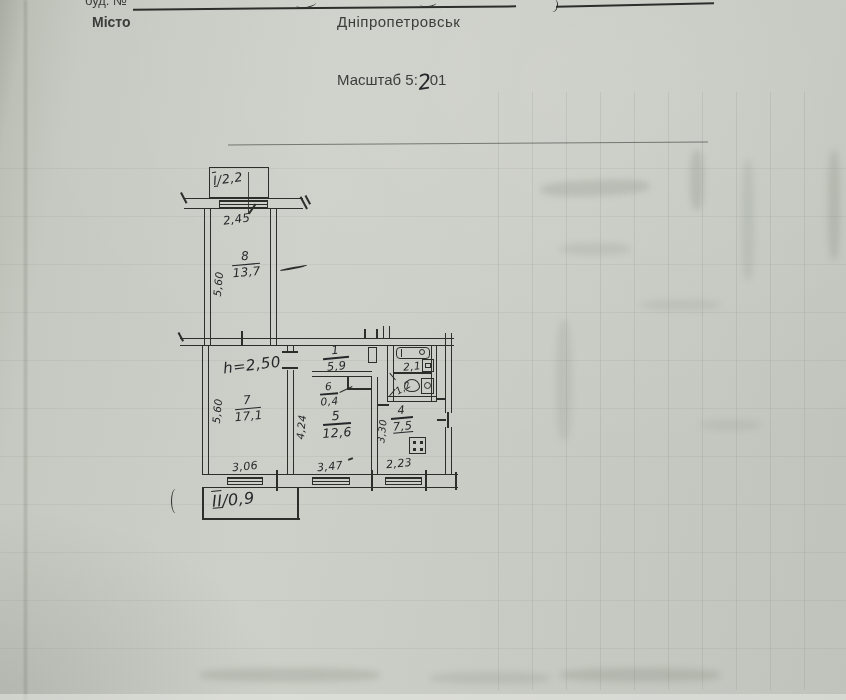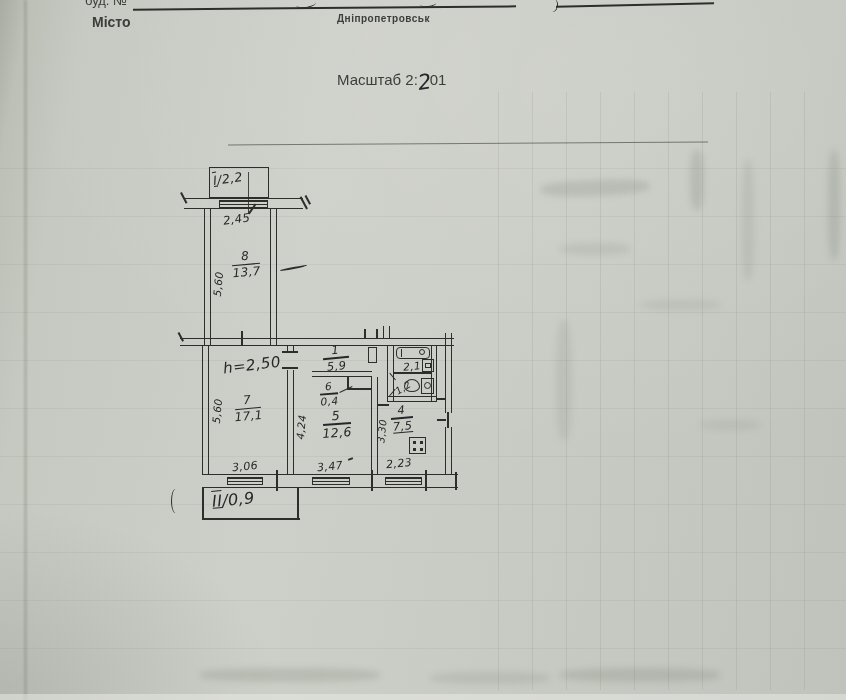--- a/index.html
+++ b/index.html
@@ -59,24 +59,24 @@
   <div class="smudge" style="left:556px;top:320px;width:16px;height:120px;background:rgba(100,108,97,.12);"></div>
   <div class="smudge" style="left:640px;top:300px;width:80px;height:10px;background:rgba(100,108,97,.11);"></div>
   <div class="smudge" style="left:828px;top:150px;width:12px;height:110px;"></div>
   <div class="smudge" style="left:200px;top:668px;width:180px;height:14px;"></div>
   <div class="smudge" style="left:430px;top:672px;width:120px;height:12px;background:rgba(100,108,97,.14);"></div>
   <div class="smudge" style="left:560px;top:668px;width:160px;height:14px;"></div>
   <div class="smudge" style="left:700px;top:420px;width:60px;height:10px;background:rgba(100,108,97,.10);"></div>
 
   <div class="print" style="left:85px;top:-7px;font-size:13px;">буд. №</div>
   <div class="print" style="left:92px;top:14px;font-size:14px;font-weight:bold;">Місто</div>
-  <div class="print" style="left:337px;top:13px;font-size:10px;letter-spacing:.5px;font-weight:bold;">Дніпропетровськ</div>
+  <div class="print" style="left:337px;top:13px;font-size:15px;letter-spacing:.5px;">Дніпропетровськ</div>
 
   <div class="print" style="left:337px;top:70px;font-size:15px;">
-    <span>Масштаб 2</span><span>:</span><span class="hand" style="position:static;display:inline-block;font-size:21px;transform:rotate(-8deg);margin:0 -2px 0 0;vertical-align:-4px;">2</span><span>01</span>
+    <span>Масштаб 5</span><span>:</span><span class="hand" style="position:static;display:inline-block;font-size:21px;transform:rotate(-8deg);margin:0 -2px 0 0;vertical-align:-4px;">2</span><span>01</span>
   </div>
 
   <div class="wl" style="left:133px;top:7px;width:383px;height:1.7px;transform:rotate(-0.5deg);"></div>
   <div class="wl" style="left:556px;top:4px;width:158px;height:1.7px;transform:rotate(-1.2deg);"></div>
   <div class="abs" style="left:296px;top:0px;width:20px;height:8px;border-bottom:1.6px solid var(--ink);border-radius:50%;transform:rotate(-8deg);"></div>
   <div class="abs" style="left:420px;top:1px;width:16px;height:6px;border-bottom:1.5px solid var(--ink);border-radius:50%;transform:rotate(-6deg);"></div>
   <div class="abs" style="left:548px;top:-1px;width:10px;height:13px;border-right:1.7px solid var(--ink);border-radius:50%;transform:rotate(10deg);"></div>
 
   <div class="wl" style="left:228px;top:143px;width:480px;height:1.3px;opacity:.55;transform:rotate(-0.35deg);"></div>
 

